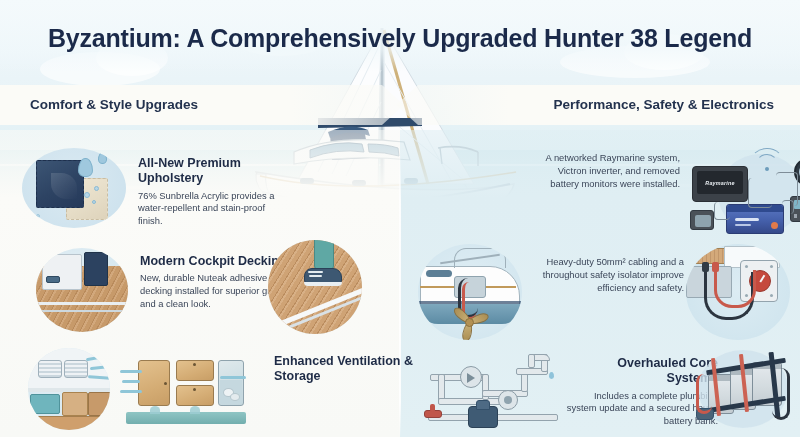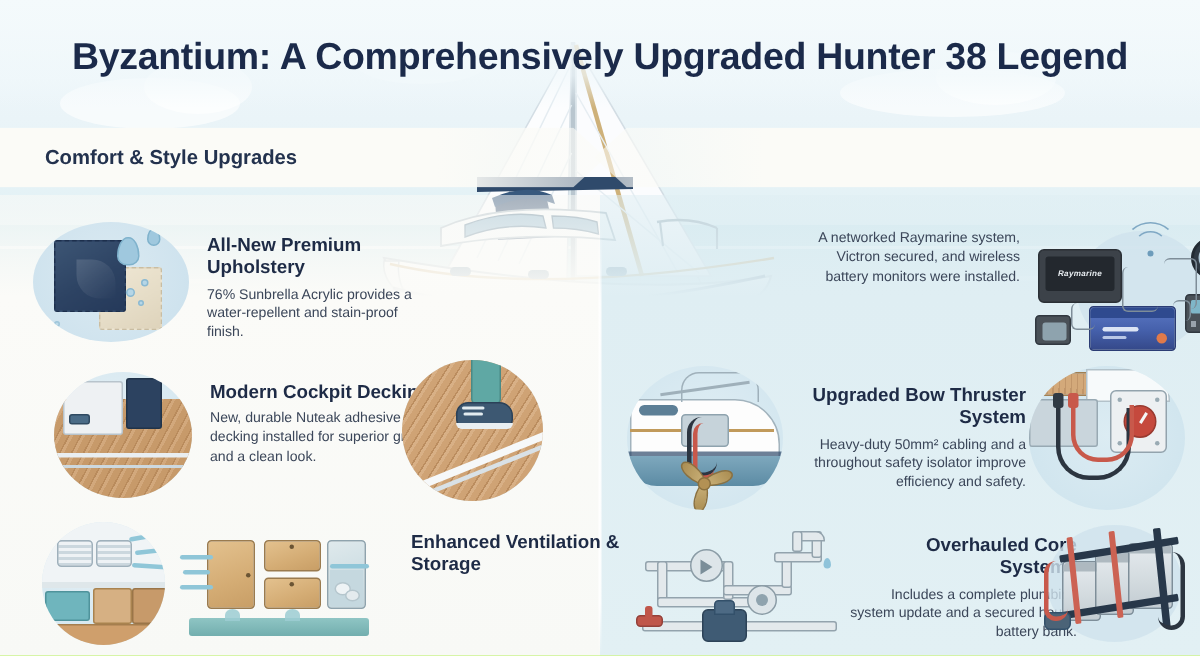--- a/index.html
+++ b/index.html
@@ -3,21 +3,21 @@
 <meta charset="utf-8">
 <style>
   * { margin:0; padding:0; box-sizing:border-box; }
   html,body { width:800px; height:437px; overflow:hidden; }
   body{
     font-family:"Liberation Sans", sans-serif;
     background:#f3f8fa;
   }
   #poster{
     position:relative; width:800px; height:437px; overflow:hidden;
-    background:#bef264;
+    background:#fef9c3;
   }
 
   
   .bg-sky{
     position:absolute; left:0; top:0; width:800px; height:175px;
     background:linear-gradient(180deg,#f4f9fb 0%,#eaf4f8 45%,#dff0f4 100%);
   }
   .bg-water{
     position:absolute; left:0; top:150px; width:800px; height:110px;
     background:linear-gradient(180deg,#cfe8ee 0%,#d9edf1 45%,#e7f3f5 100%);
@@ -311,20 +311,21 @@
   <div class="title-band"></div>
   <div class="title">Byzantium: A Comprehensively Upgraded Hunter 38 Legend</div>
 
   <div class="col-left"></div>
   <div class="col-right"></div>
   <div class="col-divider"></div>
 
   <div class="hdr-band hdr-left"></div>
   <div class="hdr-band hdr-right"></div>
   <div class="hdr-text l">Comfort &amp; Style Upgrades</div>
+  <div class="hdr-text r">Performance, Safety &amp; Electronics</div>
 
   <div class="feature f-left" style="left:22px; top:148px;">
     <div class="art plate" style="width:104px; height:80px; border-radius:50%; background:radial-gradient(circle at 48% 44%,#dbeaf2 0%,#cfe3ee 72%,#c9dfeb 100%);">
       <div class="fabric-light"></div>
       <div class="fabric-dark"></div>
       <div class="drop big"></div>
       <div class="drop mid"></div>
       <div class="bub" style="width:6px;height:6px;left:62px;top:44px;"></div>
       <div class="bub" style="width:5px;height:5px;left:72px;top:38px;"></div>
       <div class="bub" style="width:4px;height:4px;left:70px;top:52px;"></div>
@@ -399,21 +400,21 @@
       <div class="sh" style="left:30px; top:54px; width:10px; height:8px; background:#9ccdd2; border-radius:50% 50% 0 0; opacity:.85;"></div>
       <div class="sh" style="left:70px; top:54px; width:10px; height:8px; background:#9ccdd2; border-radius:50% 50% 0 0; opacity:.85;"></div>
     </div>
     <div class="txt" style="margin-left:26px; margin-top:2px;">
       <h3>Enhanced Ventilation &amp; Storage</h3>
     </div>
   </div>
 
   <div class="feature f-right" style="left:528px; top:150px;">
     <div class="txt" style="margin-right:10px; margin-top:2px;">
-      <p>A networked Raymarine system, Victron secured, and wireless battery monitors were installed.</p>
+      <p>A networked Raymarine system, Victron inverter, and removed battery monitors were installed.</p>
     </div>
     <div class="art" style="width:136px; height:92px; position:relative;">
       <div class="sh" style="left:28px; top:4px; width:86px; height:80px; border-radius:50%; background:#cfe2ec; opacity:.75;"></div>
 
       <div class="wifi-arc" style="left:60px; top:-2px; width:34px; height:30px;"></div>
       <div class="wifi-arc" style="left:66px; top:4px;  width:22px; height:20px;"></div>
       <div class="wifi-dot" style="left:75px; top:17px;"></div>
 
       <div class="mfd" style="left:2px; top:16px; width:56px; height:36px;">
         <div class="mfd-screen">
@@ -466,21 +467,20 @@
     <div class="cable-red" style="left:44px; top:38px; width:14px; height:38px; border-top:none; border-right:none; border-color:#c8594b;"></div>
 
     <div class="sh" style="left:47px; top:74px; width:9px; height:9px; border-radius:50%; background:#b39154; border:1px solid #8b7140; z-index:3;"></div>
     <div class="prop-blade" style="left:47px; top:78px; transform:rotate(12deg);"></div>
     <div class="prop-blade" style="left:47px; top:78px; transform:rotate(132deg);"></div>
     <div class="prop-blade" style="left:47px; top:78px; transform:rotate(252deg);"></div>
   </div>
 
   <div class="feature f-right" style="left:532px; top:256px;">
     <div class="txt" style="margin-right:10px;">
-      <h3>Upgraded Bow Thruster System</h3>
       <p>Heavy-duty 50mm² cabling and a throughout safety isolator improve efficiency and safety.</p>
     </div>
   </div>
 
   <div class="art plate" style="position:absolute; left:686px; top:244px; width:104px; height:96px; background:radial-gradient(circle at 50% 48%,#dcecf3,#cde3ed);">
 
     <div class="sh" style="left:4px; top:4px; width:40px; height:16px; background:repeating-linear-gradient(92deg,#d3a97a 0 3px,#c1966a 3px 4px); border:1px solid #a17f52; border-radius:3px 3px 0 0;"></div>
     <div class="sh" style="left:38px; top:2px; width:56px; height:22px; background:#f7fafb; border:1.2px solid #b3c2ca; border-radius:0 20px 0 0;"></div>
     <div class="sh" style="left:0px; top:22px; width:46px; height:32px; background:#c9d5dc; border:1.2px solid #98a9b3; border-radius:2px;"></div>
 

